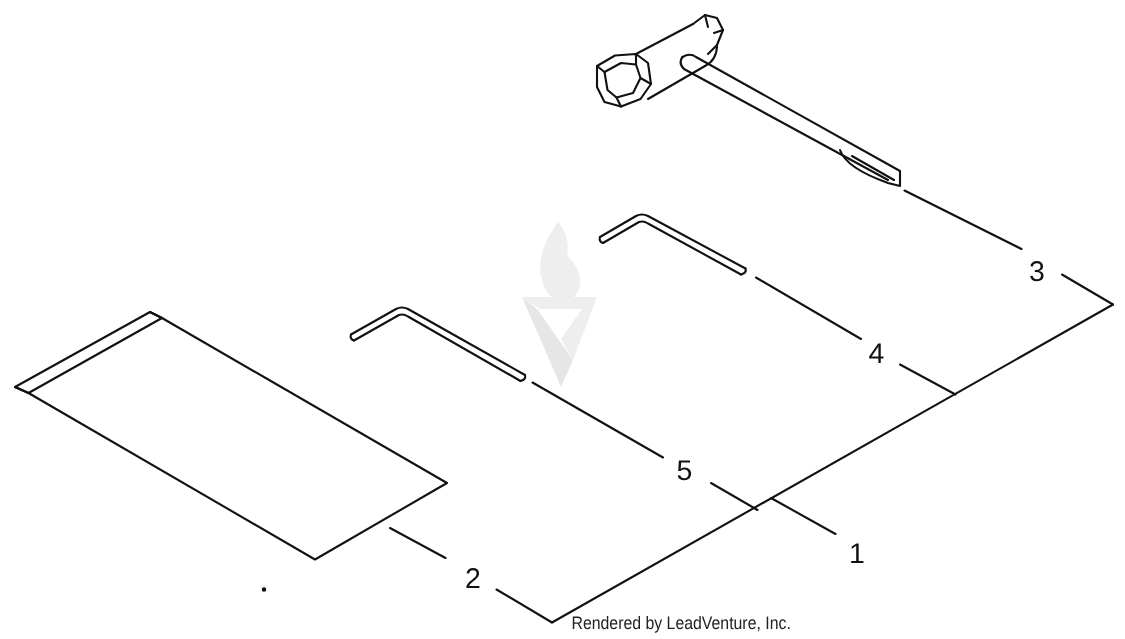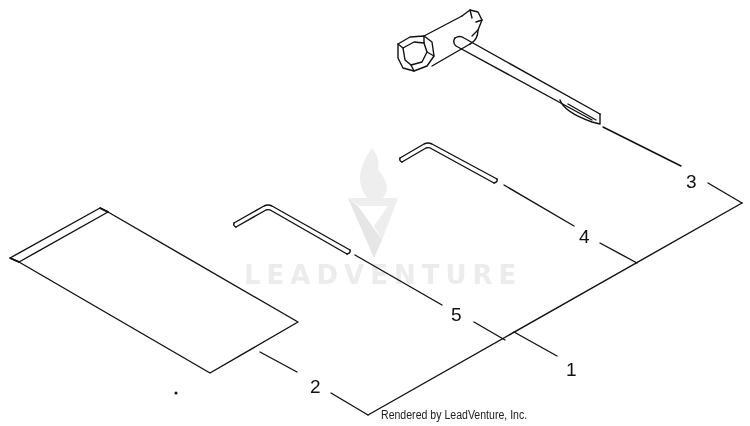--- a/index.html
+++ b/index.html
@@ -12,21 +12,20 @@
 </head>
 <body>
 
 <div class="canvas">
 
   <svg class="diagram" width="750" height="426">
     <path d="M372 148 C360 165 356 180 365 195 C370 203 380 203 385 195 C390 186 384 176 378 170 C380 160 376 153 372 148 Z" fill="#eeeeee"></path>
     <path d="M348 198 L398 198 L382 240 L374 226 L388 206 L360 206 Z" fill="#eeeeee"></path>
     <path d="M348 198 L374 258 L382 240 L358 206 Z" fill="#e6e6e6"></path>
   </svg>
-  <div class="watermark-text">LEADVENTURE</div>
 
   <svg class="diagram" width="750" height="426">
     <g fill="none" stroke="#111" stroke-width="1.4" stroke-linejoin="round" stroke-linecap="round">
 
       <g>
         <path d="M10 258 L100 208 L108 212 L298 322 L210 373 L19 262 Z"></path>
         <path d="M19 262 L108 212"></path>
         <path d="M10 258 L19 262"></path>
         <path d="M100 208 L108 212"></path>
       </g>

